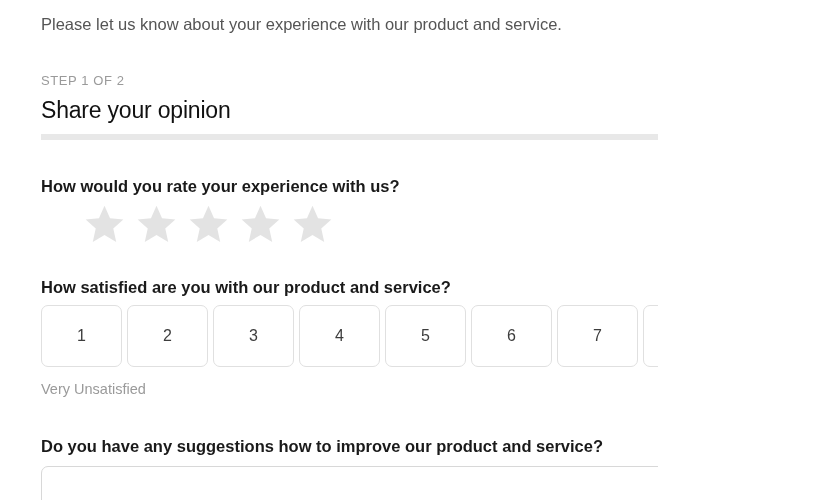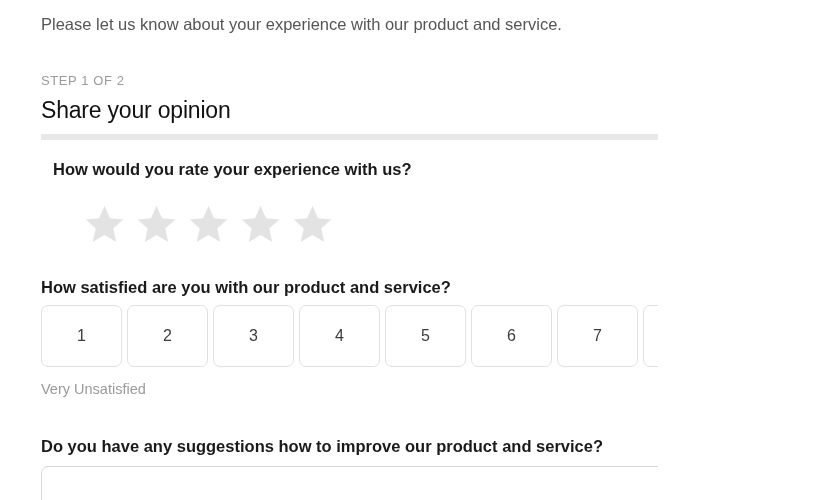--- a/index.html
+++ b/index.html
@@ -175,21 +175,21 @@
     <div class="survey-desc">Please let us know about your experience with our product and service.</div>
 
     <div class="step-label">STEP 1 OF 2</div>
 
     <div class="step-title">Share your opinion</div>
 
     <div class="progress-track">
       <div class="progress-fill" id="progress-fill" style="width: 0%;"></div>
     </div>
 
-    <div class="q-label" style="top:160px;margin-left:12px;">How would you rate your experience with us?</div>
+    <div class="q-label" style="top:177px;">How would you rate your experience with us?</div>
 
     <div class="stars" id="stars-container">
         <span class="star">
           <svg width="43" height="43" viewBox="0 0 24 24">
             <path d="M12 1.6l3.09 6.93 7.41.72-5.6 5.03 1.64 7.42L12 17.9l-6.54 3.8 1.64-7.42-5.6-5.03 7.41-.72z" fill="#e3e3e3"></path>
           </svg>
         </span>
         <span class="star">
           <svg width="43" height="43" viewBox="0 0 24 24">
             <path d="M12 1.6l3.09 6.93 7.41.72-5.6 5.03 1.64 7.42L12 17.9l-6.54 3.8 1.64-7.42-5.6-5.03 7.41-.72z" fill="#e3e3e3"></path>

